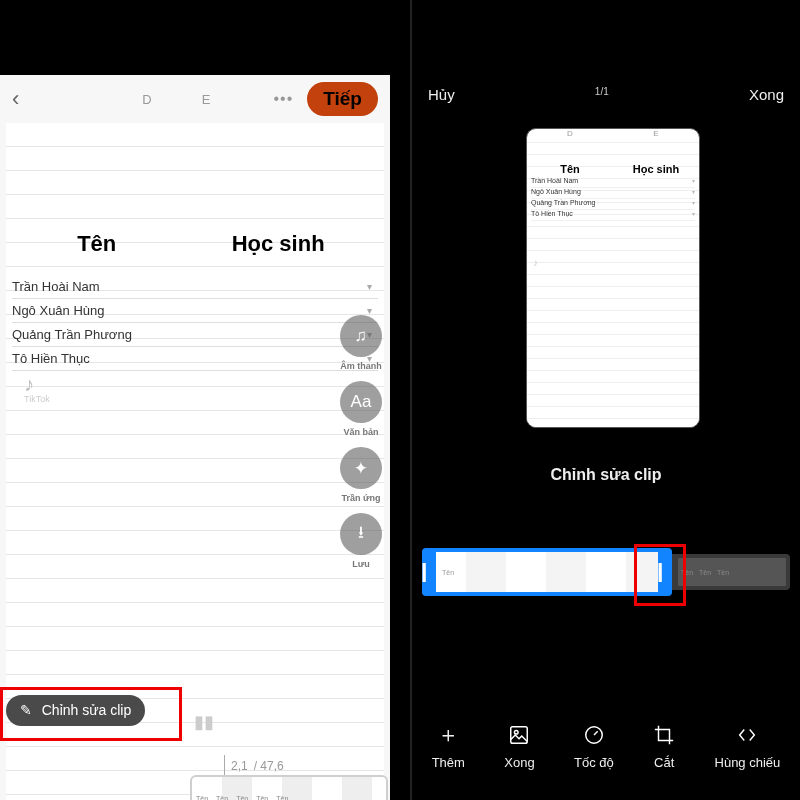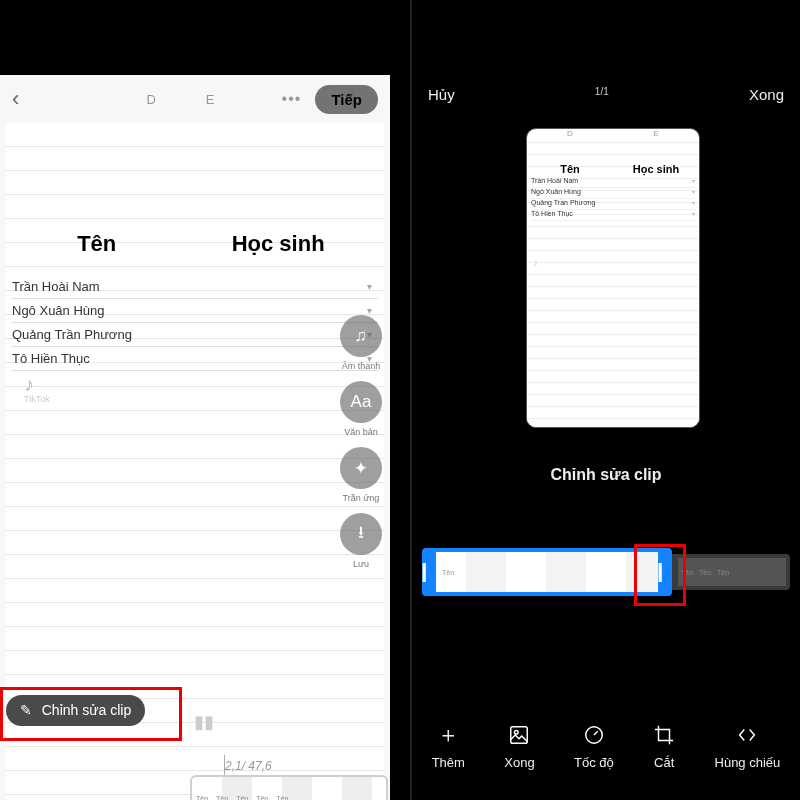--- a/index.html
+++ b/index.html
@@ -17,22 +17,22 @@
   .left-header {
     position: absolute; top: 0; left: 0; right: 0; height: 48px;
     display: flex; align-items: center; justify-content: space-between;
     padding: 0 12px;
   }
   .back-btn { color: #666; font-size: 22px; cursor: pointer; }
   .header-cols { display: flex; gap: 50px; color: #999; font-size: 13px; margin-left: 60px; }
   .header-right { display: flex; align-items: center; gap: 14px; }
   .dots { color: #999; font-size: 16px; letter-spacing: 1px; }
   .next-pill {
-    background: #737373; border-radius: 18px; padding: 6px 16px;
-    font-size: 15px; font-weight: 700; color: #000;
+    background: #c2410c; border-radius: 18px; padding: 6px 16px;
+    font-size: 19px; font-weight: 700; color: #000;
   }
   .spreadsheet {
     position: absolute; top: 48px; left: 6px; right: 6px; bottom: 0;
     background: repeating-linear-gradient(to bottom, #fff 0, #fff 23px, #e6e6e6 23px, #e6e6e6 24px);
   }
   .sheet-headings {
     position: absolute; top: 108px; left: 0; right: 0;
     display: flex;
   }
   .sheet-heading {
@@ -55,39 +55,39 @@
   .side-actions {
     position: absolute; right: 8px; top: 240px;
     display: flex; flex-direction: column; gap: 10px;
   }
   .side-btn {
     width: 42px; height: 42px; border-radius: 50%;
     background: rgba(80,80,80,0.55); color: #fff;
     display: flex; align-items: center; justify-content: center;
     font-size: 17px;
   }
-  .side-lbl { font-size: 9px; color: #777; text-align: center; margin-top: -6px; }
+  .side-lbl { font-size: 9px; color: #777; text-align: center; margin-top: -6px; font-weight: bold; }
 
   .edit-clip-pill {
     position: absolute; left: 6px; top: 620px;
     background: #4a4a4a; color: #fff; border-radius: 22px;
     padding: 8px 14px; display: flex; align-items: center; gap: 10px;
     font-size: 14px; line-height: 1.1; max-width: 170px;
   }
   .edit-clip-pill .pencil { font-size: 14px; }
   .red-box-left {
     position: absolute; left: 0; top: 612px; width: 182px; height: 54px;
     border: 3px solid #e00;
   }
   .pause-ic {
     position: absolute; left: 194px; top: 636px; color: #ccc; font-size: 18px;
   }
   .time-left {
     position: absolute; left: 224px; top: 680px; color: #999; font-size: 12px;
-    display: flex; align-items: center;  font-style: italic;
+    display: flex; align-items: center; gap: 6px;
   }
   .time-left .bar { width: 1px; height: 22px; background: #aaa; display:inline-block; }
   .preview-strip-left {
     position: absolute; left: 190px; top: 700px; right: 2px; height: 46px;
     border: 2px solid #cfcfcf; border-radius: 6px;
     background: repeating-linear-gradient(to right, #fff 0, #fff 30px, #eee 30px, #eee 60px);
     display: flex; align-items: center; overflow: hidden;
   }
   .preview-strip-left span { font-size: 7px; color: #888; padding: 0 4px; white-space: nowrap; }
 

